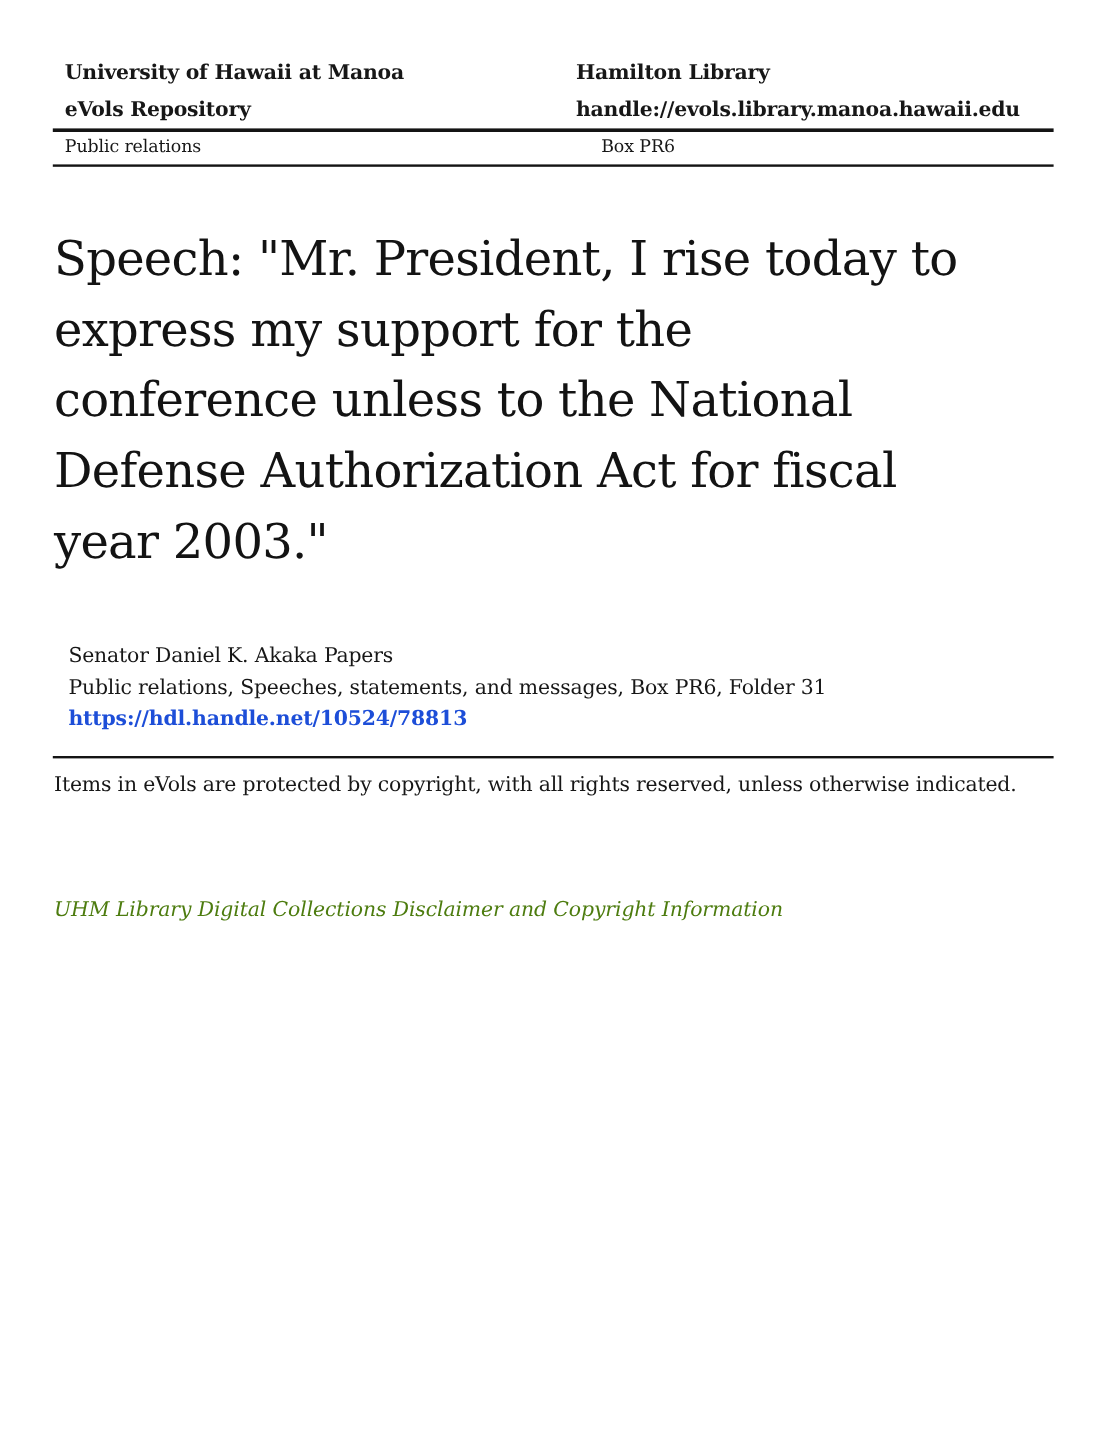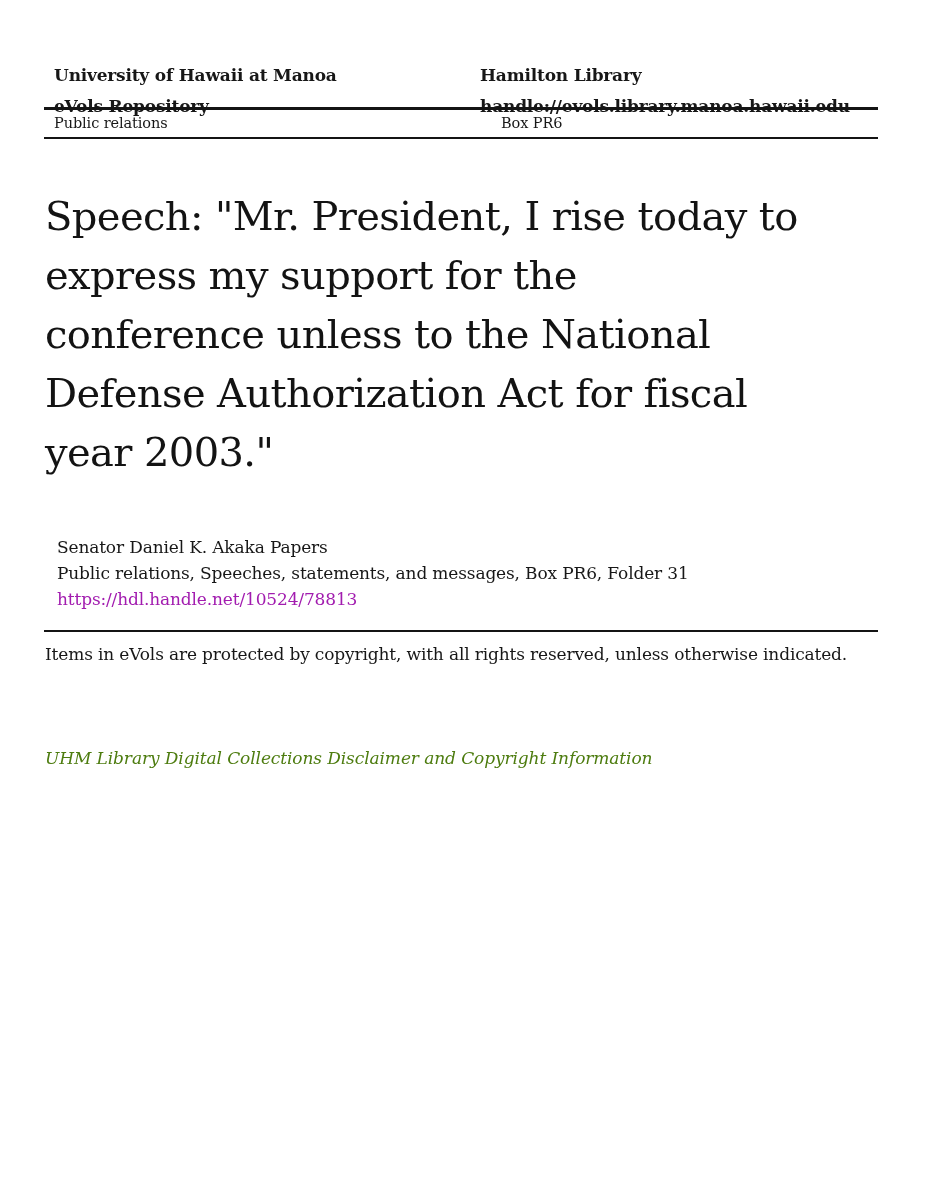--- a/index.html
+++ b/index.html
@@ -19,21 +19,20 @@
   
   .header-main {
     position: absolute;
     left: 44px;
     top: 46px;
     width: 834px;
   }
   .header-cols {
     display: grid;
     grid-template-columns: 426px 1fr;
-    margin-top: 14px;
   }
   .header-cell {
     padding-left: 10px;
   }
   .header-line {
     font-weight: bold;
     font-size: 17px;
     line-height: 31px;
     white-space: nowrap;
     letter-spacing: -0.2px;
@@ -84,23 +83,24 @@
     width: 834px;
     font-size: 17px;
     line-height: 26px;
     letter-spacing: -0.15px;
     margin-left: 12px;
   }
   .citation .cite-line {
     white-space: nowrap;
   }
   .plain-link {
-    color: #a21caf;
+    color: #1d4ed8;
     text-decoration: none;
     cursor: pointer;
+    font-weight: bold;
   }
   
   .rights-note {
     position: absolute;
     left: 45px;
     top: 641px;
     width: 834px;
     font-size: 17px;
     line-height: 26px;
     letter-spacing: -0.15px;

